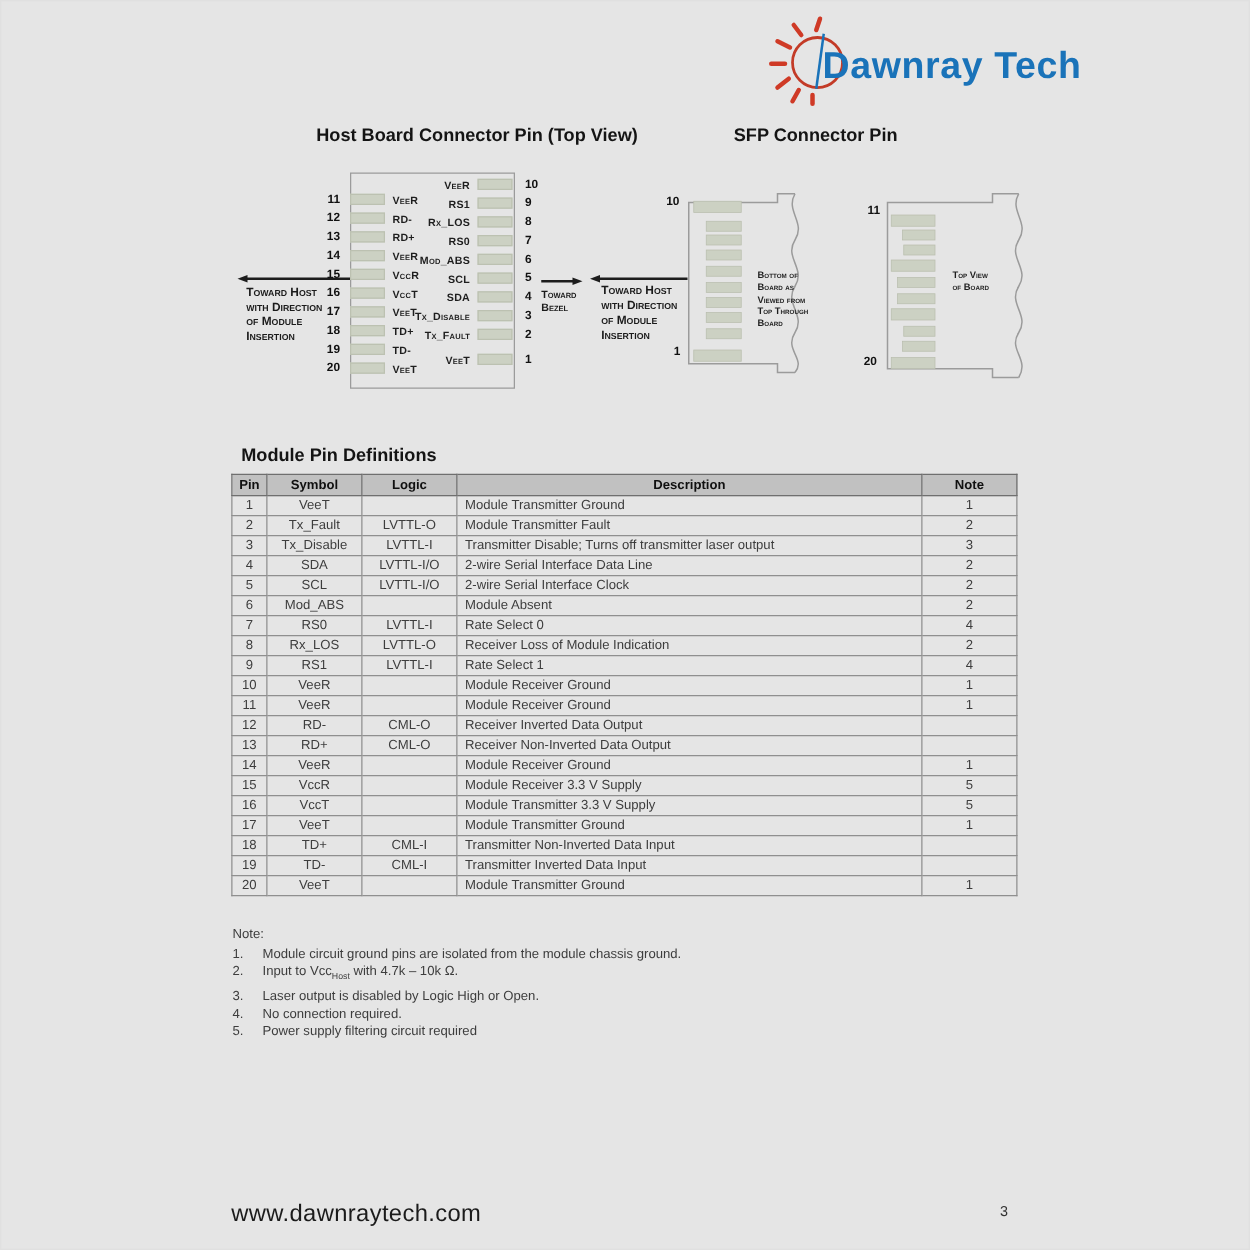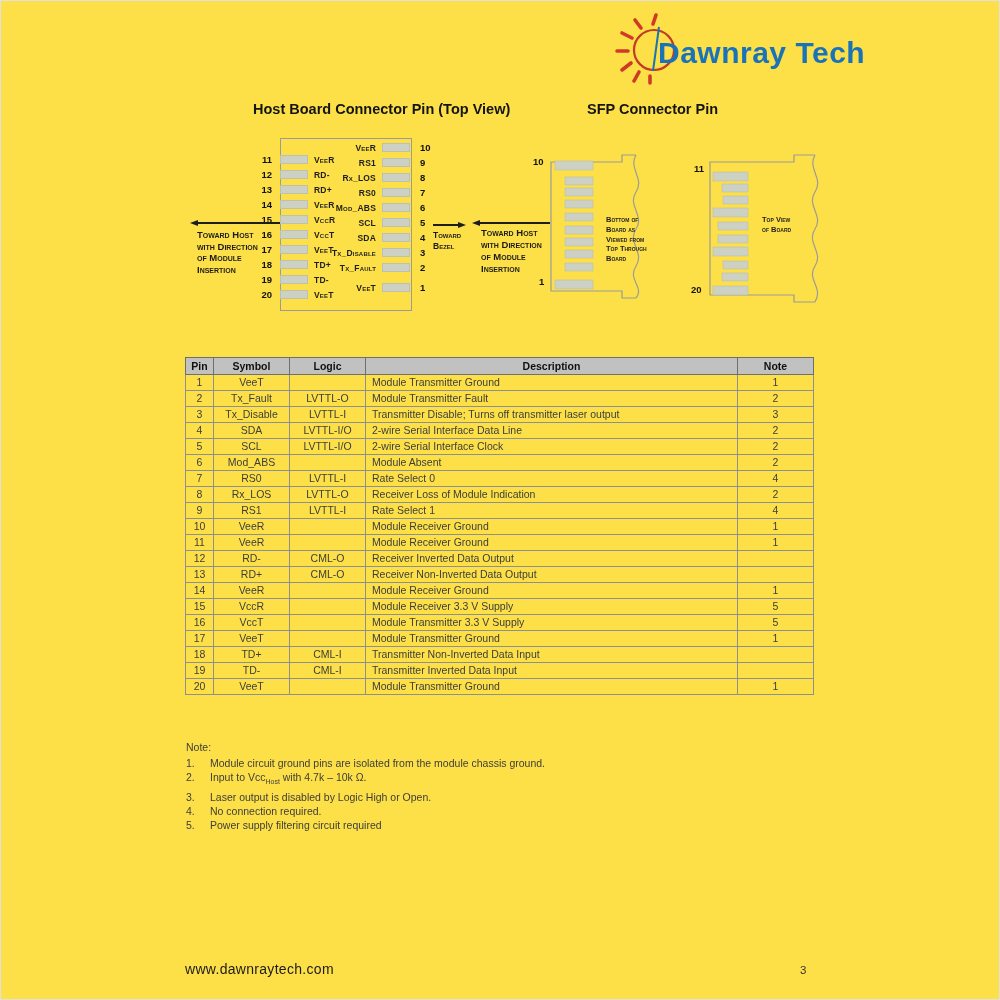--- a/index.html
+++ b/index.html
@@ -1,16 +1,16 @@
 <!DOCTYPE html>
 <html><head>
 <meta charset="utf-8">
 <style>
   html,body{margin:0;padding:0;background:#fff;}
-  .page{position:relative;width:1000px;height:1000px;background:#fde047;
+  .page{position:relative;width:1000px;height:1000px;background:#e5e5e5;
         box-shadow:inset 0 0 0 1px #e0e0e0;overflow:hidden;
         font-family:"Liberation Sans",sans-serif;color:#222;}
 
   
   .logo-wrap{position:absolute;left:612px;top:12px;width:250px;height:76px;}
   .logo-wrap svg{position:absolute;left:0;top:0;}
   .logo-text{position:absolute;left:46px;top:24px;font-size:30px;font-weight:bold;
              color:#1a73b9;letter-spacing:0.5px;white-space:nowrap;}
 
   
@@ -62,21 +62,21 @@
   table.pins td.desc{text-align:left;padding-left:6px;}
 
   
   .notes{position:absolute;left:186px;top:741px;font-size:10.5px;color:#3d3d3d;}
   .note-label{margin-bottom:3px;}
   .note-item{display:flex;line-height:14.3px;}
   .nnum{width:24px;flex:none;}
   .notes sub{font-size:7px;}
 
   
-  .footer-url{position:absolute;left:185px;top:961px;font-size:14px;color:#1b1b1b;letter-spacing:0.3px;}
+  .footer-url{position:absolute;left:185px;top:961px;font-size:19px;color:#1b1b1b;letter-spacing:0.3px;}
   .footer-page{position:absolute;left:800px;top:964px;font-size:11.5px;color:#333;}
 </style>
 </head>
 <body>
 
 <div class="page">
 
   <div class="logo-wrap">
     <svg width="75" height="74" viewBox="0 0 75 74">
       <g stroke="#cf3a26" stroke-width="3.6" stroke-linecap="round">
@@ -257,20 +257,21 @@
     <rect x="30" y="116" width="25" height="8"></rect>
     <rect x="29" y="128" width="26" height="8"></rect>
     <rect x="20" y="141" width="35" height="9"></rect>
   </svg>
   <span class="sfpnum" style="left:694px;top:163px">11</span>
   <span class="sfpnum" style="left:691px;top:284px">20</span>
   <div class="sfp-caption" style="left:762px;top:215px;width:70px">Top View
 of Board</div>
 
   <div class="tablewrap">
+    <div class="tbl-title">Module Pin Definitions</div>
     <table class="pins">
       <colgroup>
           <col style="width:28px">
           <col style="width:76px">
           <col style="width:76px">
           <col style="width:372px">
           <col style="width:76px">
         </colgroup>
       <thead>
         <tr>

